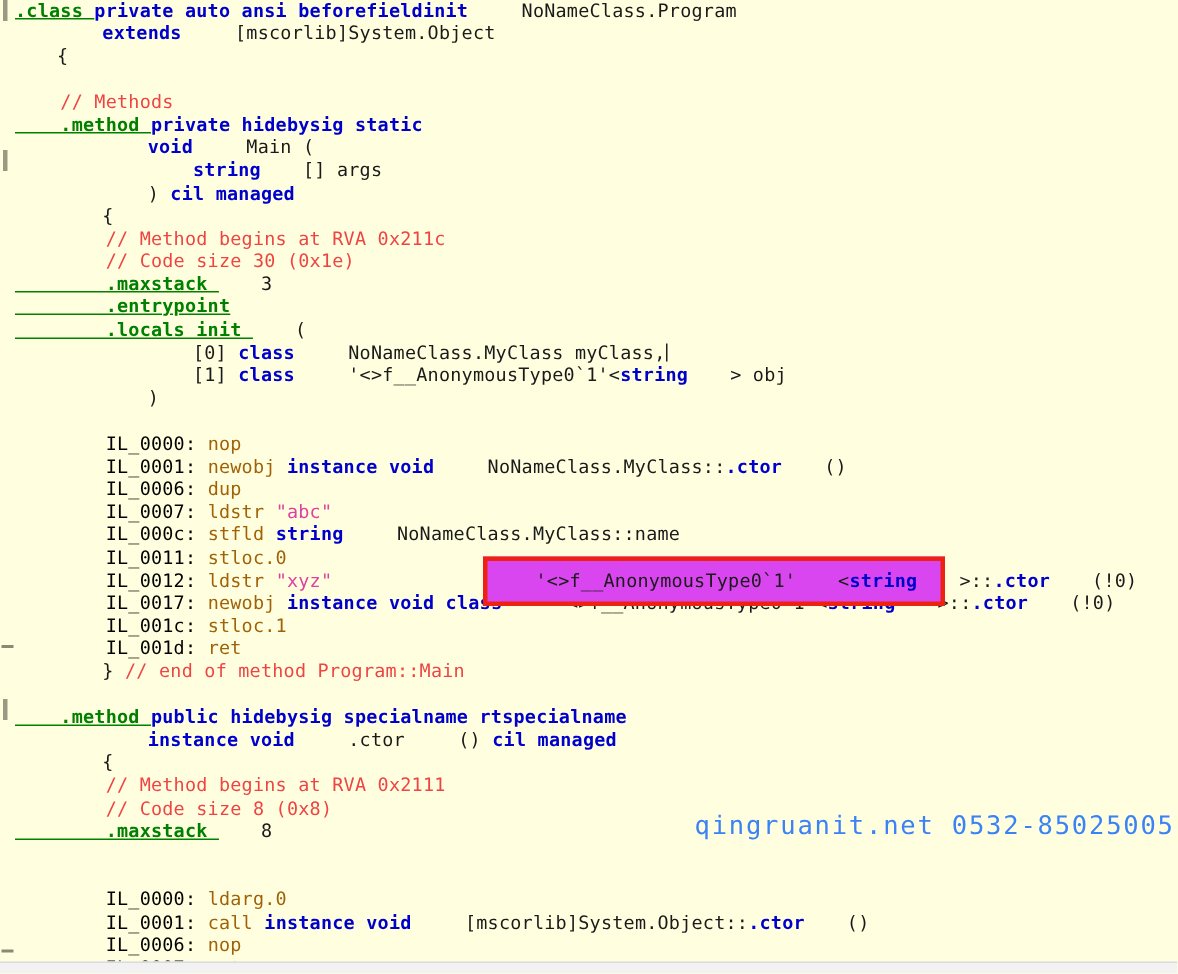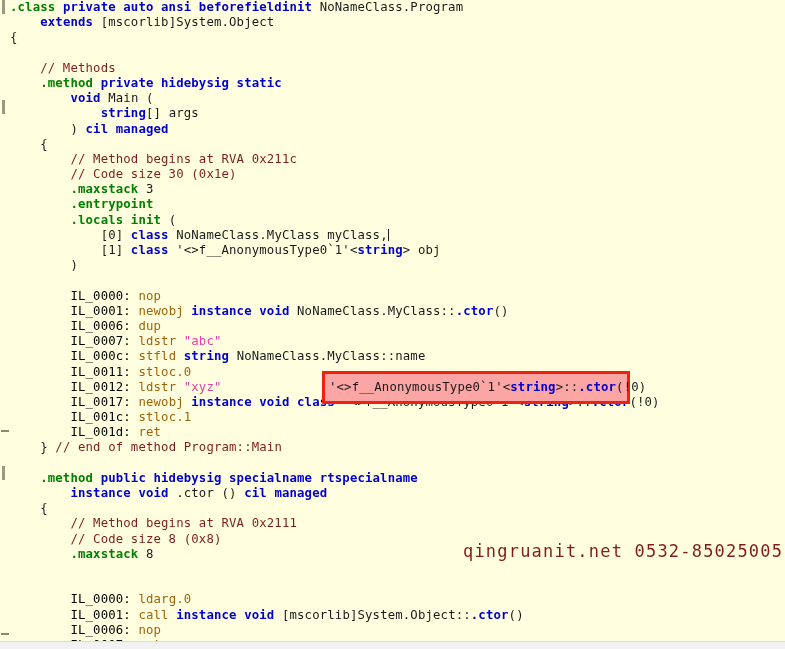--- a/index.html
+++ b/index.html
@@ -65,21 +65,21 @@
     white-space: pre;
     letter-spacing: 0.15px;
   }
   .ln {
     height: 15.2px;
     white-space: pre;
     padding-left: 10px;
   }
 
   
-  .dir   { color: #008000; font-weight: bold; }          
+  .dir   { color: #008000; font-weight: bold; text-decoration: underline; }          
   .kw    { color: #0000cd; font-weight: bold; }          
   .typ   { color: #0000cd; font-weight: bold; }          
   .plain { color: #1a1a1a; }
   .com   { color: #3f9e3f; }                             
   .op    { color: #4a6fd6; }                             
   .str   { color: #e040a0; }                             
   .lbl   { color: #2b2b2b; }                             
   .ctor  { color: #0000cd; font-weight: bold; }
   .brace { color: #1a1a1a; }
 
@@ -124,41 +124,41 @@
     font-size: 17px;
     letter-spacing: 1.2px;
     white-space: pre;
     z-index: 4;
     user-select: none;
   }
 </style>
 <style>
   .dir{color:#008000;}
   .kw,.typ,.ctor{color:#0000cd;}
-  .com{color:#7f1d1d;}
+  .com{color:#ef4444;}
   .op{color:#a16207;}
   .str{color:#e040a0;}
   .lbl{color:#000000;}
-  .plain,.brace{color:#1a1a1a;}
+  .plain,.brace{color:#1a1a1a;margin-left:28px;}
 </style></head>
 <body>
 
 <div id="viewer" style="background: rgb(255, 255, 224);">
 
   <div id="gutter">
       <div class="gutter-bar" style="top: 0px; height: 14px;"></div>
       <div class="gutter-bar" style="top: 100px; height: 14px;"></div>
       <div class="gutter-bar" style="top: 466px; height: 14px;"></div>
       <div class="gutter-dash" style="top: 430px;"></div>
       <div class="gutter-dash" style="top: 633px;"></div>
     </div>
 
   <div id="code"><div class="ln"><span class="dir">.class </span><span class="kw">private auto ansi beforefieldinit </span><span class="plain">NoNameClass.Program</span></div><div class="ln"><span class="plain">    </span><span class="kw">extends </span><span class="plain">[mscorlib]System.Object</span></div><div class="ln"><span class="brace">{</span></div><div class="ln">&nbsp;</div><div class="ln"><span class="com">    // Methods</span></div><div class="ln"><span class="dir">    .method </span><span class="kw">private hidebysig static</span></div><div class="ln"><span class="plain">        </span><span class="kw">void </span><span class="plain">Main (</span></div><div class="ln"><span class="plain">            </span><span class="kw">string</span><span class="plain">[] args</span></div><div class="ln"><span class="plain">        ) </span><span class="kw">cil managed</span></div><div class="ln"><span class="brace">    {</span></div><div class="ln"><span class="com">        // Method begins at RVA 0x211c</span></div><div class="ln"><span class="com">        // Code size 30 (0x1e)</span></div><div class="ln"><span class="dir">        .maxstack </span><span class="plain">3</span></div><div class="ln"><span class="dir">        .entrypoint</span></div><div class="ln"><span class="dir">        .locals init </span><span class="plain">(</span></div><div class="ln"><span class="plain">            [0] </span><span class="kw">class </span><span class="plain">NoNameClass.MyClass myClass,</span><span class="caret"></span></div><div class="ln"><span class="plain">            [1] </span><span class="kw">class </span><span class="plain">'&lt;&gt;f__AnonymousType0`1'&lt;</span><span class="kw">string</span><span class="plain">&gt; obj</span></div><div class="ln"><span class="plain">        )</span></div><div class="ln">&nbsp;</div><div class="ln"><span class="lbl">        IL_0000: </span><span class="op">nop</span></div><div class="ln"><span class="lbl">        IL_0001: </span><span class="op">newobj </span><span class="kw">instance void </span><span class="plain">NoNameClass.MyClass::</span><span class="ctor">.ctor</span><span class="plain">()</span></div><div class="ln"><span class="lbl">        IL_0006: </span><span class="op">dup</span></div><div class="ln"><span class="lbl">        IL_0007: </span><span class="op">ldstr </span><span class="str">"abc"</span></div><div class="ln"><span class="lbl">        IL_000c: </span><span class="op">stfld </span><span class="kw">string </span><span class="plain">NoNameClass.MyClass::name</span></div><div class="ln"><span class="lbl">        IL_0011: </span><span class="op">stloc.0</span></div><div class="ln"><span class="lbl">        IL_0012: </span><span class="op">ldstr </span><span class="str">"xyz"</span></div><div class="ln"><span class="lbl">        IL_0017: </span><span class="op">newobj </span><span class="kw">instance void class </span><span class="plain">'&lt;&gt;f__AnonymousType0`1'&lt;</span><span class="kw">string</span><span class="plain">&gt;::</span><span class="ctor">.ctor</span><span class="plain">(!0)</span></div><div class="ln"><span class="lbl">        IL_001c: </span><span class="op">stloc.1</span></div><div class="ln"><span class="lbl">        IL_001d: </span><span class="op">ret</span></div><div class="ln"><span class="brace">    } </span><span class="com">// end of method Program::Main</span></div><div class="ln">&nbsp;</div><div class="ln"><span class="dir">    .method </span><span class="kw">public hidebysig specialname rtspecialname</span></div><div class="ln"><span class="plain">        </span><span class="kw">instance void </span><span class="plain">.ctor </span><span class="plain">() </span><span class="kw">cil managed</span></div><div class="ln"><span class="brace">    {</span></div><div class="ln"><span class="com">        // Method begins at RVA 0x2111</span></div><div class="ln"><span class="com">        // Code size 8 (0x8)</span></div><div class="ln"><span class="dir">        .maxstack </span><span class="plain">8</span></div><div class="ln">&nbsp;</div><div class="ln">&nbsp;</div><div class="ln"><span class="lbl">        IL_0000: </span><span class="op">ldarg.0</span></div><div class="ln"><span class="lbl">        IL_0001: </span><span class="op">call </span><span class="kw">instance void </span><span class="plain">[mscorlib]System.Object::</span><span class="ctor">.ctor</span><span class="plain">()</span></div><div class="ln"><span class="lbl">        IL_0006: </span><span class="op">nop</span></div><div class="ln"><span class="lbl">        IL_0007: </span><span class="op">ret</span></div></div>
 
-  <div id="highlight-box" style="border-color: rgb(238, 34, 17); background: #fca5a5;">
+  <div id="highlight-box" style="border-color: rgb(238, 34, 17); background: #d946ef;">
     <span class="inner"><span class="plain">'&lt;&gt;f__AnonymousType0`1'</span><span class="plain">&lt;</span><span class="typ">string</span><span class="plain">&gt;::</span><span class="ctor">.ctor</span><span class="plain">(!0)</span></span>
   </div>
 
-  <div id="watermark" style="color: #7f1d1d;">qingruanit.net 0532-85025005</div>
+  <div id="watermark" style="color: #3b82f6;">qingruanit.net 0532-85025005</div>
 
 </div>
 
 <div id="bottom-strip"></div>
 
 </body></html>

